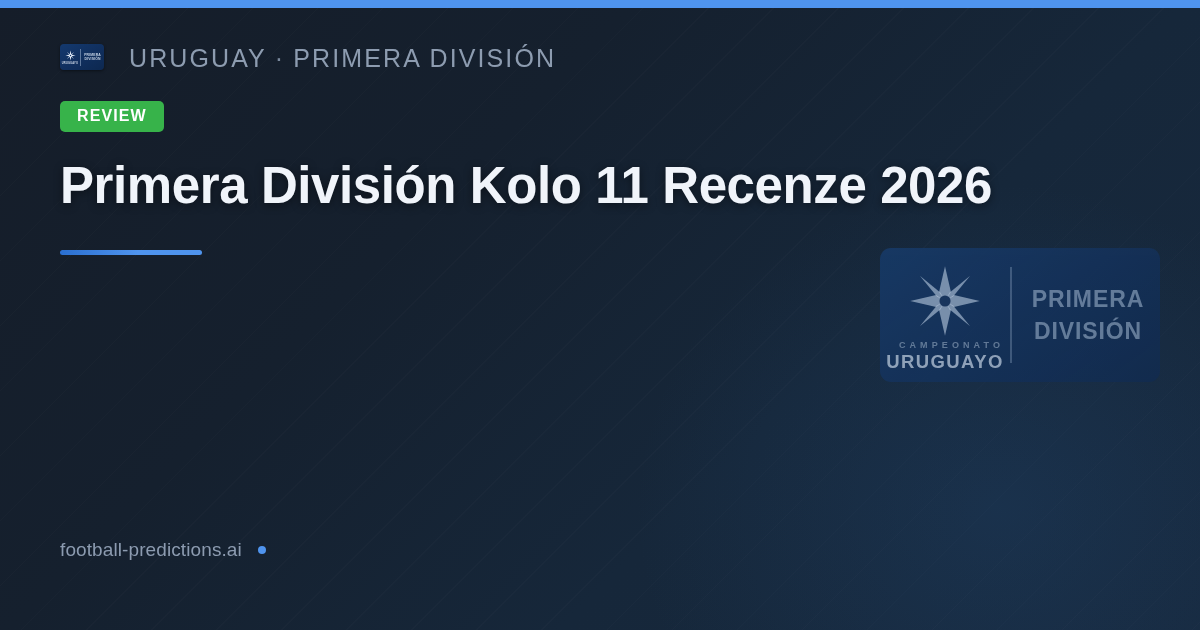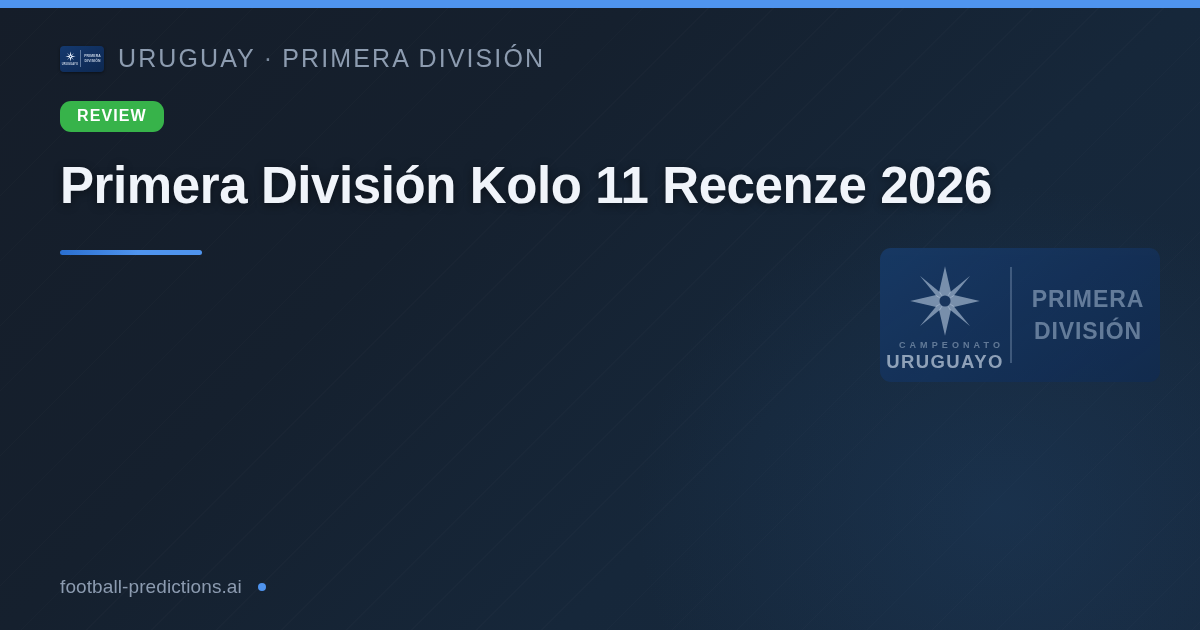--- a/index.html
+++ b/index.html
@@ -49,21 +49,21 @@
     background:#4f94ee;
     z-index:5;
   }
 
   .content { position:relative; z-index:4; height:100%; }
 
   
   .header-row {
     position:absolute;
     left:60px; top:44px;
-    display:flex; align-items:center; gap:14px;
+    display:flex; align-items:flex-start; gap:25px;
   }
 
   .mini-badge {
     width:44px; height:26px;
     border-radius:4px;
     background:linear-gradient(150deg,#14396e 0%,#102f5e 55%,#0d2850 100%);
     display:flex; align-items:center;
     overflow:hidden;
     box-shadow:0 1px 3px rgba(0,0,0,.45);
     flex:none;
@@ -106,21 +106,21 @@
   
   .review-badge {
     position:absolute;
     left:60px; top:101px;
     background:#37b34a;
     color:#ffffff;
     font-size:16px;
     font-weight:700;
     letter-spacing:1.1px;
     padding:8px 17px 9px 17px;
-    border-radius:11px;
+    border-radius:5px;
     line-height:14px;
   }
 
   
   .title {
     position:absolute;
     left:60px; top:152px;
     width:1020px;
     font-size:51px;
     font-weight:700;
@@ -187,21 +187,21 @@
     font-size:23px; font-weight:700;
     letter-spacing:.9px;
     color:rgba(165,186,212,.60);
     line-height:32px;
     white-space:nowrap;
   }
 
   
   .footer {
     position:absolute;
-    left:60px; top:576px;
+    left:60px; top:539px;
     display:flex; align-items:center;
     font-size:19px;
     color:#8595aa;
     letter-spacing:.1px;
   }
   .footer .site { color:#8c9bb0; }
   .footer .dot {
     width:8px; height:8px;
     border-radius:50%;
     background:#4f94ee;

